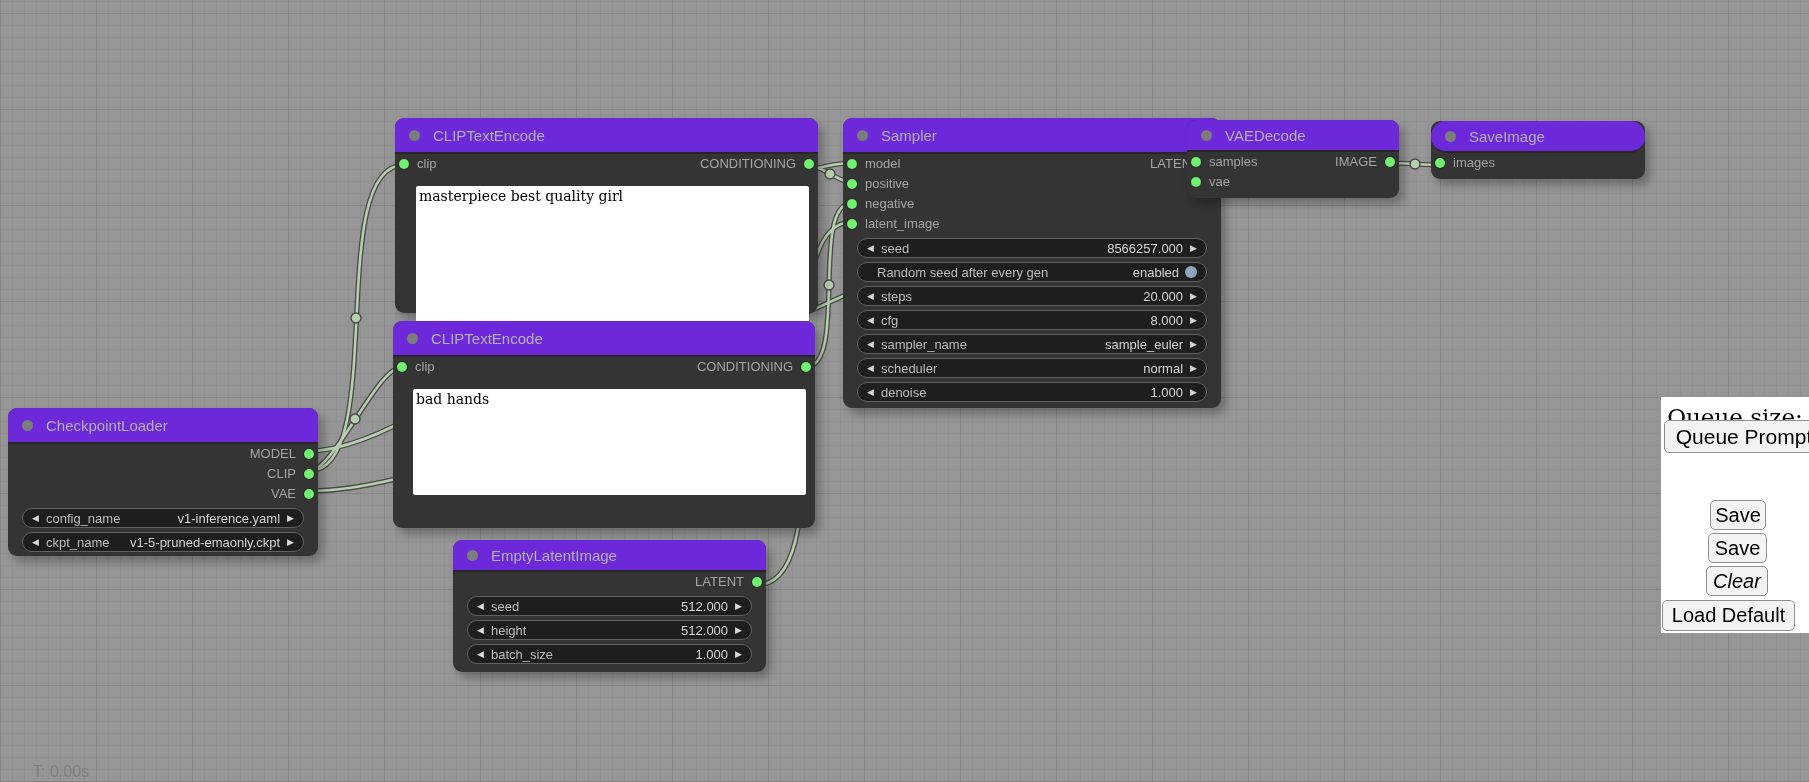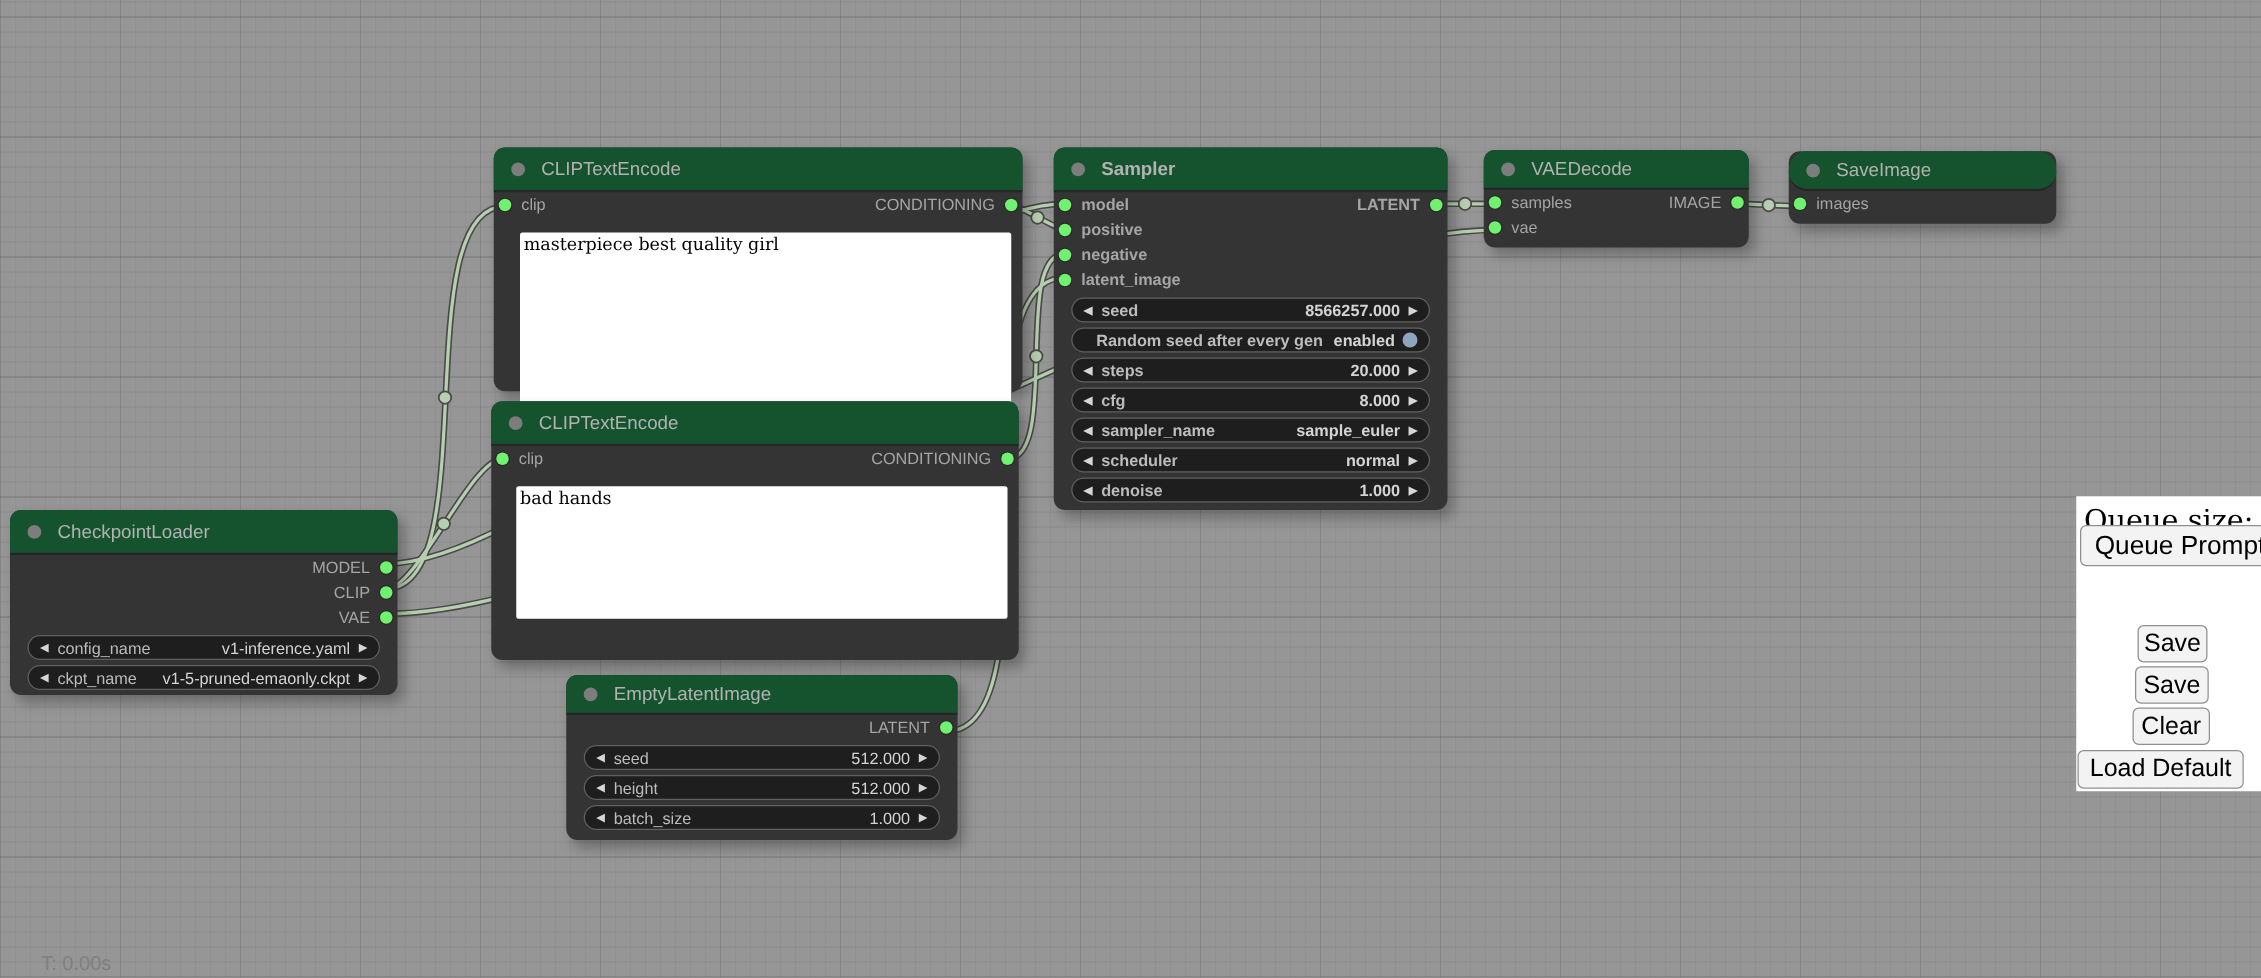--- a/index.html
+++ b/index.html
@@ -13,21 +13,21 @@
       repeating-linear-gradient(0deg,  rgba(60,60,60,0.06) 0 1px, transparent 1px 12px);
     font-family:"Liberation Sans",sans-serif;
   }
   #wires{position:absolute;left:0;top:0;z-index:1;}
   .node{
     position:absolute;z-index:2;background:#343434;border-radius:9px;
     box-shadow:5px 6px 10px rgba(0,0,0,0.28);
     color:#b4b4b4;font-size:13px;
   }
   .node-title{
-    height:34px;background:#14532d;border-radius:9px 9px 0 0;
+    height:34px;background:#6d28d9;border-radius:9px 9px 0 0;
     border-bottom:2px solid #262626;display:flex;align-items:center;
     font-size:15px;color:#b2b2b2;white-space:nowrap;
   }
   .title-dot{width:11px;height:11px;border-radius:50%;background:#7d7d7d;margin:0 13px 0 14px;flex:0 0 auto;}
   .slot-row{position:relative;height:20px;}
   .port{width:10px;height:10px;border-radius:50%;background:#70f170;box-shadow:0 0 0 1px rgba(0,0,0,0.2);position:absolute;top:5px;}
   .port.in{left:4px;}
   .port.out{right:4px;}
   .slot-label{position:absolute;top:3px;line-height:14px;color:#a5a5a5;}
   .slot-label.in{left:22px;}
@@ -57,21 +57,21 @@
     font-size:23px;color:#000;
   }
   .btn{
     position:absolute;z-index:4;background:#f3f3f3;border:1px solid #8f8f8f;
     border-radius:5px;color:#000;display:flex;align-items:center;justify-content:center;
     font-family:"Liberation Sans",sans-serif;box-sizing:border-box;cursor:pointer;
   }
   .btn-queue{left:1664px;top:420px;width:160px;height:33px;font-size:21px;}
   .btn-save{left:1710px;top:500px;width:56px;height:30px;font-size:20px;}
   .btn-load{left:1708px;top:533px;width:59px;height:30px;font-size:20px;}
-  .btn-clear{left:1706px;top:566px;width:62px;height:30px;font-size:20px;}
+  .btn-clear{left:1706px;top:566px;width:62px;height:30px;font-size:20px;font-style:italic;}
   .btn-load-default{left:1662px;top:600px;width:133px;height:31px;font-size:20px;}
   .timer{
     position:absolute;left:33px;top:763px;z-index:0;
     color:#7f7f7f;font-size:16px;
   }
 </style>
 </head>
 <body>
 
 <svg id="wires" width="1809" height="782">
@@ -191,21 +191,21 @@
     <span class="w-arrow">▶</span>
   </div>
   <div class="widget">
     <span class="w-arrow">◀</span>
     <span class="w-label">batch_size</span>
     <span class="w-value pad-r">1.000</span>
     <span class="w-arrow">▶</span>
   </div>
 </div>
 
-<div class="node" style="left:843px;top:118px;width:315px;height:290px;font-weight:bold;">
+<div class="node" style="left:843px;top:118px;width:378px;height:290px;">
   <div class="node-title">
     <span class="title-dot"></span>
     <span>Sampler</span>
   </div>
   <div class="slot-row">
     <span class="port in"></span>
     <span class="slot-label in">model</span>
     <span class="slot-label out">LATENT</span>
     <span class="port out"></span>
   </div>

